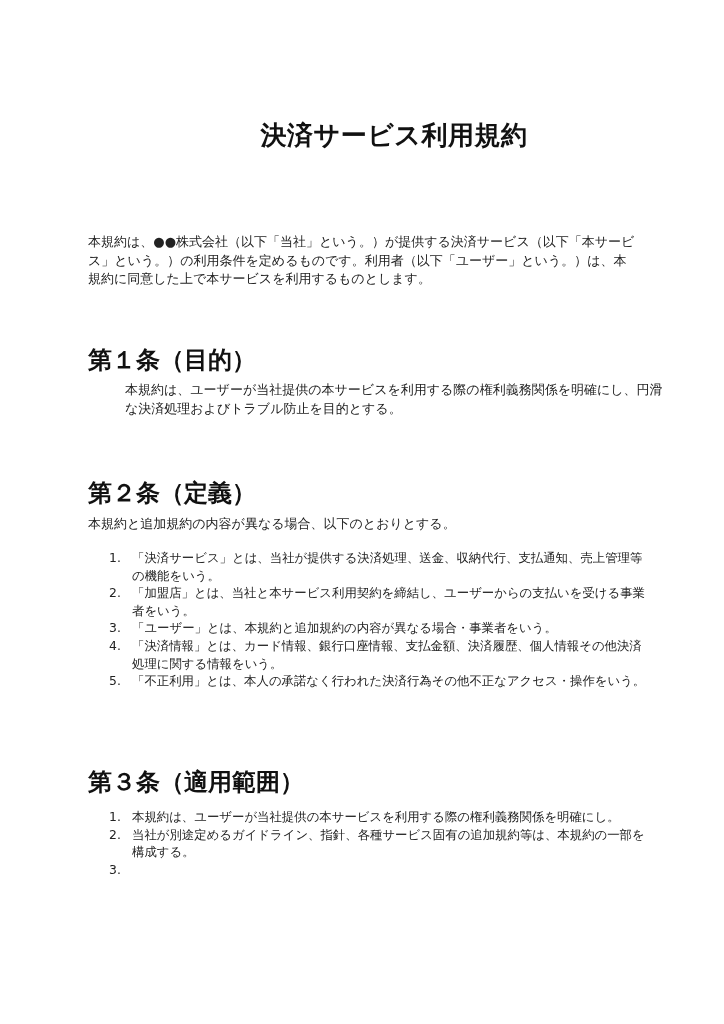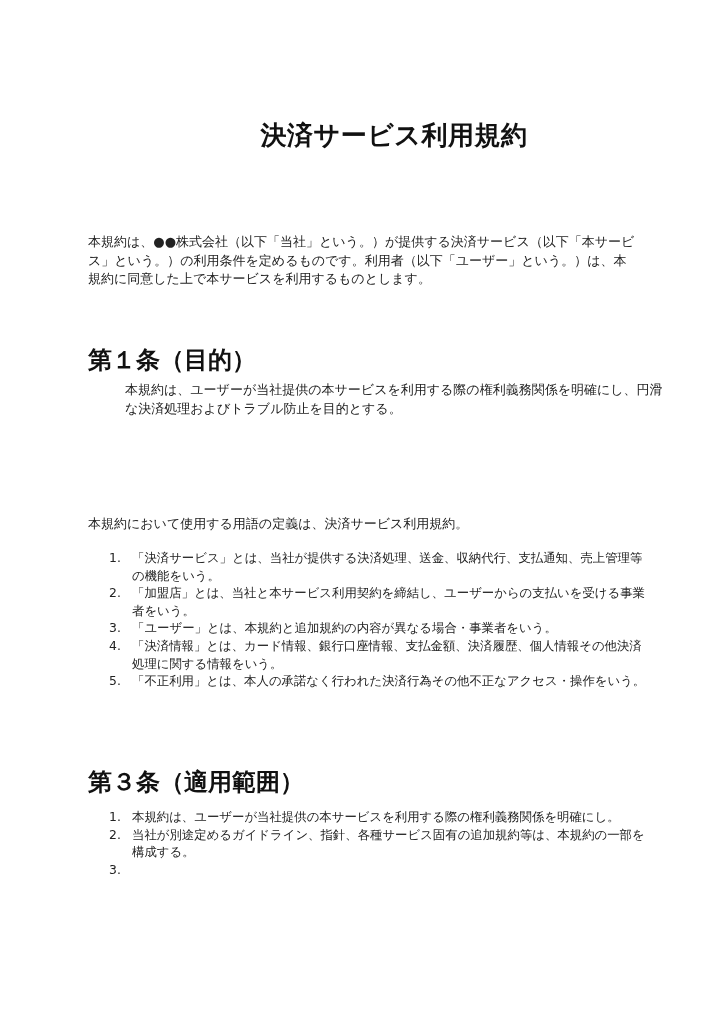--- a/index.html
+++ b/index.html
@@ -35,21 +35,22 @@
 
 <div class="page">
 
   <div class="title">決済サービス利用規約</div>
 
   <div class="para" style="top:233px;">本規約は、●●株式会社（以下「当社」という。）が提供する決済サービス（以下「本サービス」という。）の利用条件を定めるものです。利用者（以下「ユーザー」という。）は、本規約に同意した上で本サービスを利用するものとします。</div>
 
   <div class="heading" style="top:344px;">第１条（目的）</div>
   <div class="para" style="top:381px;margin-left:37px;">本規約は、ユーザーが当社提供の本サービスを利用する際の権利義務関係を明確にし、円滑な決済処理およびトラブル防止を目的とする。</div>
 
-  <div class="para" style="top:515px;">本規約において使用する用語の定義は、決済サービス利用規約。</div>
+  <div class="heading" style="top:477px;">第２条（定義）</div>
+  <div class="para" style="top:515px;">本規約と追加規約の内容が異なる場合、以下のとおりとする。</div>
   <ol class="list" style="top:549px;">
     <li><span class="num">1.</span><span>「決済サービス」とは、当社が提供する決済処理、送金、収納代行、支払通知、売上管理等の機能をいう。</span></li>
     <li><span class="num">2.</span><span>「加盟店」とは、当社と本サービス利用契約を締結し、ユーザーからの支払いを受ける事業者をいう。</span></li>
     <li><span class="num">3.</span><span>「ユーザー」とは、本規約と追加規約の内容が異なる場合・事業者をいう。</span></li>
     <li><span class="num">4.</span><span>「決済情報」とは、カード情報、銀行口座情報、支払金額、決済履歴、個人情報その他決済処理に関する情報をいう。</span></li>
     <li><span class="num">5.</span><span>「不正利用」とは、本人の承諾なく行われた決済行為その他不正なアクセス・操作をいう。</span></li>
   </ol>
 
   <div class="heading" style="top:766px;">第３条（適用範囲）</div>
   <ol class="list" style="top:808px;">

